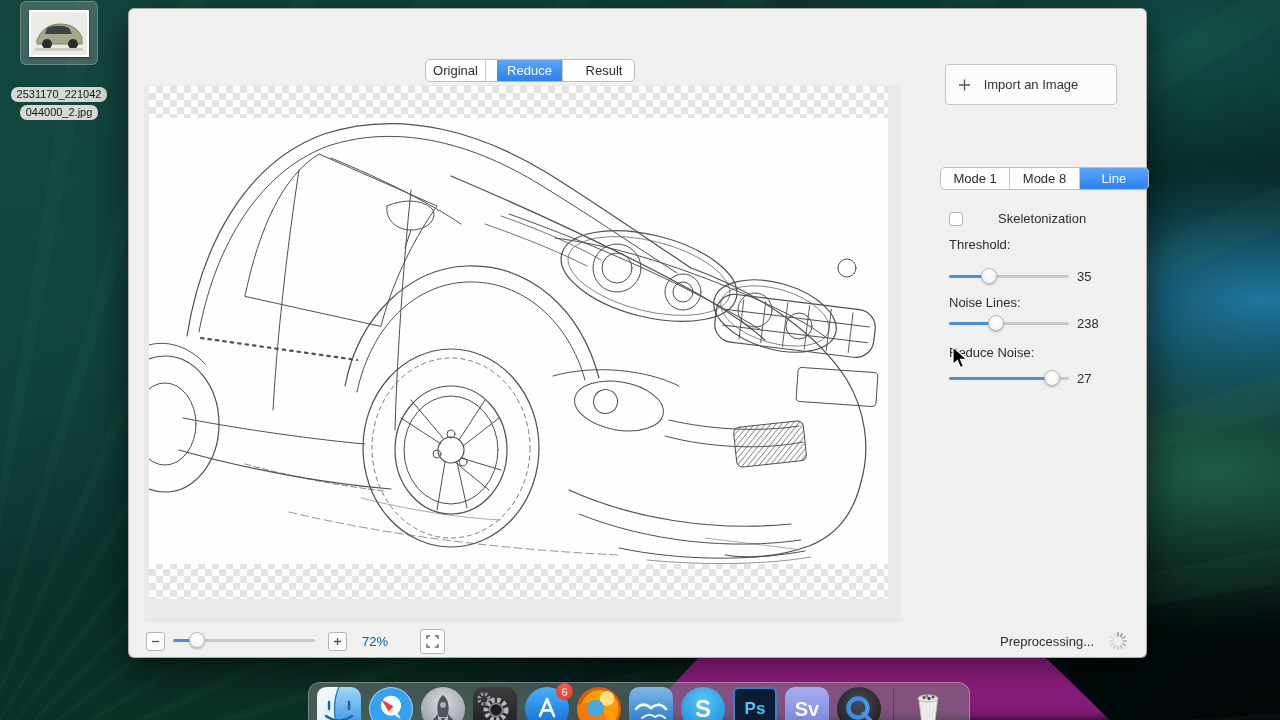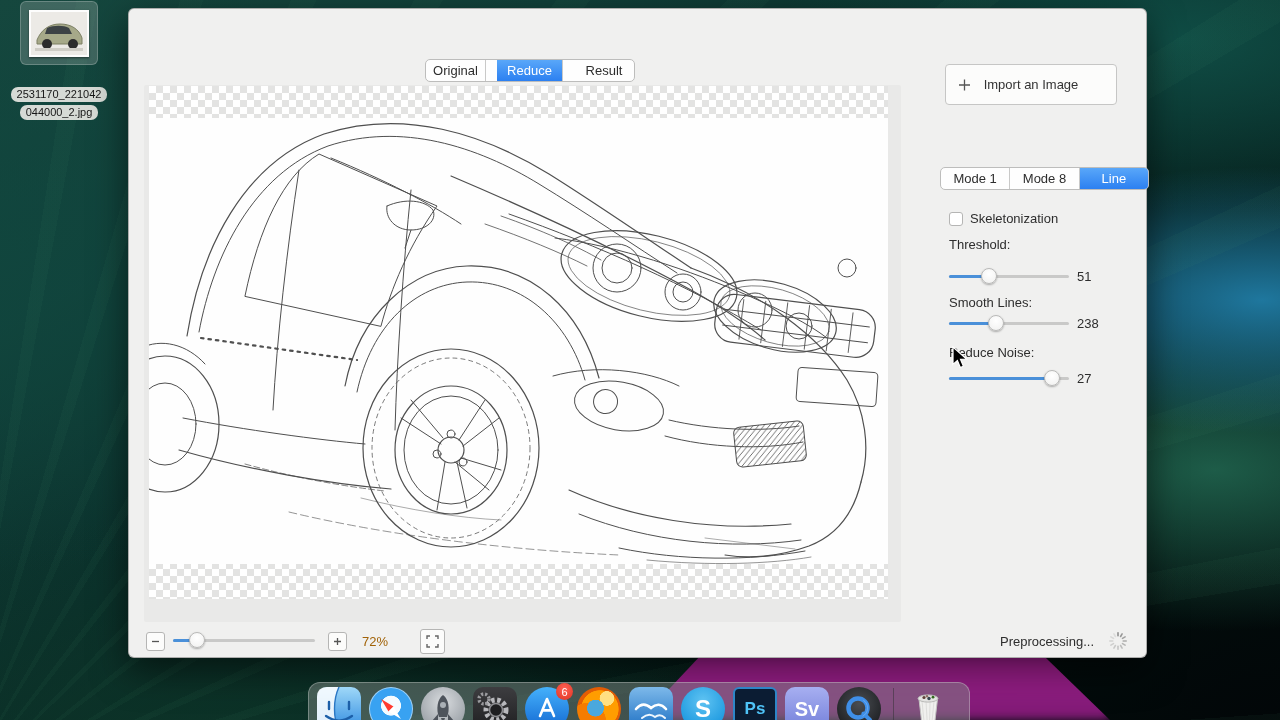--- a/index.html
+++ b/index.html
@@ -79,38 +79,38 @@
   .canvas-white svg{ display:block; }
 
   
   .btn{ position:absolute; width:172px; height:41px; background:#fcfcfb;
     border:1px solid #c6c6c5; border-radius:4px; display:flex; align-items:center; cursor:default;}
   .btn .ic{ position:absolute; left:12px; top:50%; transform:translateY(-50%); display:flex; }
   .btn .lab{ width:100%; text-align:center; font-size:13px; color:#333; }
   .btn.import{ left:816px; top:55px; }
   .btn.export{ left:816px; top:100px; }
 
-  .chkrow{ position:absolute; left:820px; top:202px; display:flex; align-items:center; }
+  .chkrow{ position:absolute; left:820px; top:202px; display:flex; align-items:center;gap:28px; }
   .chk{ width:14px; height:14px; background:#fff; border:1px solid #b5b5b4; border-radius:3px; }
   .chkrow .lab{ font-size:13px; color:#2d2d2d; margin-left:7px; }
 
   .sl-label{ position:absolute; left:820px; font-size:13px; color:#2d2d2d; }
   .hslider{ position:absolute; left:820px; width:120px; height:16px; }
   .hslider .track{ position:absolute; left:0; right:0; top:7px; height:3px; background:#c9c9c8; border-radius:2px;}
   .hslider .fill{ position:absolute; left:0; top:7px; height:3px; background:#4a90d9; border-radius:2px;}
   .hslider .thumb{ position:absolute; top:0; width:16px; height:16px; border-radius:50%;
     background:radial-gradient(circle at 50% 35%, #ffffff, #f0f0ef);
     border:1px solid #b9b9b8; box-shadow:0 1px 2px rgba(0,0,0,.3); transform:translateX(-8px); }
   .sl-value{ position:absolute; left:948px; font-size:13px; color:#2d2d2d; }
 
   
   .sq-btn{ position:absolute; width:19px; height:19px; background:#fcfcfb; border:1px solid #b5b5b4;
     border-radius:3px; display:flex; align-items:center; justify-content:center; }
   .zoomslider{ left:44px; top:623px; width:142px; }
-  .zoom-text{ position:absolute; left:233px; top:625px; font-size:13px; color:#a16207; }
+  .zoom-text{ position:absolute; left:233px; top:625px; font-size:13px; color:#0369a1; }
   .fs-btn{ left:291px; top:620px; width:25px; height:25px; }
   .status-text{ position:absolute; right:52px; top:625px; font-size:13px; color:#2d2d2d; }
   .spinner{ position:absolute; left:979px; top:622px; }
 
   
   .dock{
     position:absolute; left:308px; top:682px; width:662px; height:40px; z-index:3;
     background:rgba(130,140,136,.48); border:1px solid rgba(255,255,255,.28); border-bottom:none;
     border-radius:12px 12px 0 0; display:flex; align-items:flex-start; padding:4px 8px 0 8px; gap:8px;
   }
@@ -260,23 +260,23 @@
       <div class="chk"></div>
       <span class="lab">Skeletonization</span>
     </div>
 
     <div class="sl-label" style="top:228px">Threshold:</div>
     <div class="hslider" style="top:259px">
       <div class="track"></div>
       <div class="fill" style="width: 33%;"></div>
       <div class="thumb" style="left: 33%;"></div>
     </div>
-    <div class="sl-value" style="top:260px">51</div>
-
-    <div class="sl-label" style="top:286px">Smooth Lines:</div>
+    <div class="sl-value" style="top:260px">35</div>
+
+    <div class="sl-label" style="top:286px">Noise Lines:</div>
     <div class="hslider" style="top:306px">
       <div class="track"></div>
       <div class="fill" style="width: 39%;"></div>
       <div class="thumb" style="left: 39%;"></div>
     </div>
     <div class="sl-value" style="top:307px">238</div>
 
     <div class="sl-label" style="top:336px">Reduce Noise:</div>
     <div class="hslider" style="top:361px">
       <div class="track"></div>

